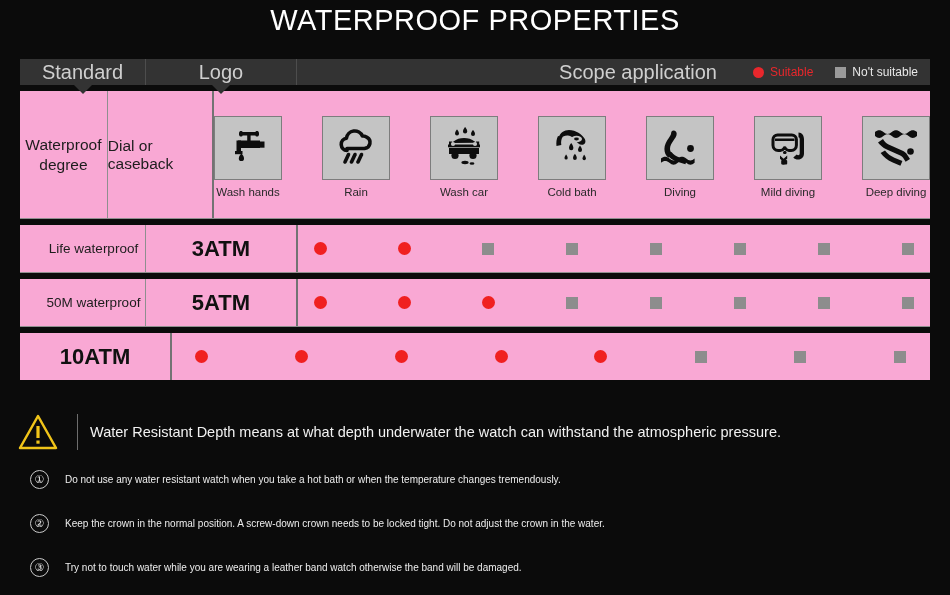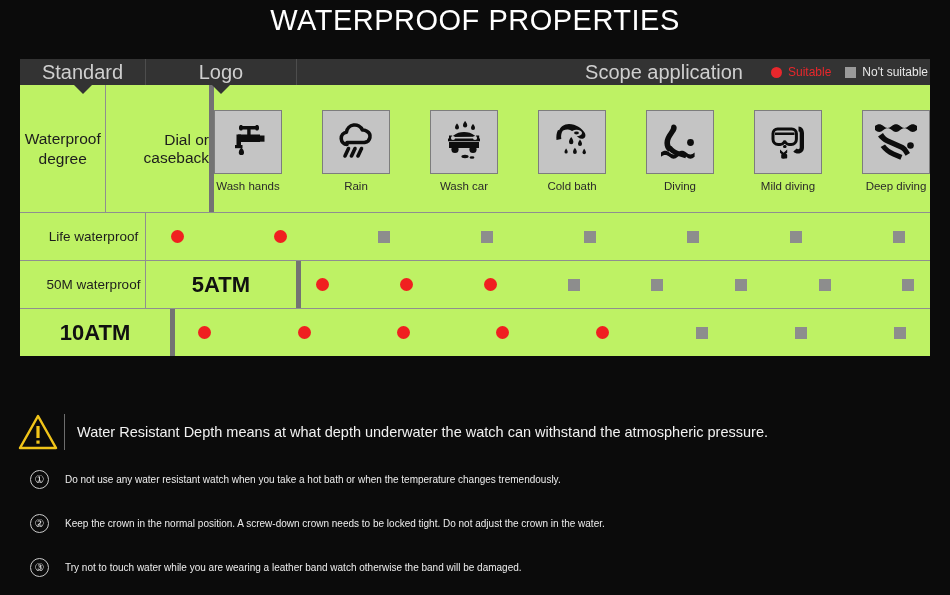--- a/index.html
+++ b/index.html
@@ -29,46 +29,46 @@
     display:flex;height:26px;background:#333333;
     position:relative;
   }
   .hdr-cell{
     display:flex;align-items:center;justify-content:center;
     color:#cfcfcf;font-size:20px;position:relative;
   }
   .hdr-standard{width:125px;border-right:1px solid #4d4d4d;}
   .hdr-logo{width:150px;border-right:1px solid #4d4d4d;}
   .hdr-scope{
-    flex:1;justify-content:flex-end;gap:0;
+    flex:1;justify-content:flex-end;padding-right:10px;gap:8px;
   }
   .scope-label{margin-right:28px;}
   .legend{display:flex;align-items:center;gap:6px;font-size:12px;margin-right:14px;}
   .legend:last-child{margin-right:2px;}
   .legend-dot{
     width:11px;height:11px;border-radius:50%;background:#e8272c;display:block;
   }
   .legend-sq{
     width:11px;height:11px;background:#9a9a9a;display:block;
   }
   .legend-text-red{color:#e8272c;}
   .legend-text-white{color:#e8e8e8;}
 
   .tri{
     position:absolute;bottom:-9px;left:50%;margin-left:-9px;
     width:0;height:0;border-left:9px solid transparent;
     border-right:9px solid transparent;border-top:9px solid #333333;
   }
 
   
-  .body-row{display:flex;background:#bef264;}
+  .body-row{display:flex;background:#f9a8d4;margin-top:6px;}
   .c-standard{width:125px;border-right:1px solid #8f8f8f;
     display:flex;align-items:center;justify-content:center;text-align:center;}
-  .c-logo{width:150px;border-right:5px solid #737373;
-    display:flex;align-items:center;justify-content:center;text-align:right;}
+  .c-logo{width:150px;border-right:2px solid #737373;
+    display:flex;align-items:center;justify-content:center;text-align:left;}
   .c-scope{flex:1;display:flex;gap:40px;}
   .scope-cell{
     flex:1;display:flex;flex-direction:column;align-items:center;justify-content:center;
   }
 
   
   .row-icons{height:127px;border-bottom:1px solid #8f8f8f;}
   .row-icons .c-standard,.row-icons .c-logo{height:127px;}
   .row-icons .c-scope{height:127px;}
   .lbl-deg{color:#1d1d1d;font-size:15.5px;line-height:20px;}
@@ -93,21 +93,21 @@
 
   
   #notice{
     position:absolute;left:18px;top:409px;width:914px;height:46px;
     display:flex;align-items:center;
   }
   .warn-tri{width:40px;height:36px;flex:none;margin-right:6px;}
   .notice-text{
     color:#f2f2f2;font-size:14.5px;
     border-left:1px solid #6d6d6d;padding-left:12px;height:36px;
-    display:flex;align-items:center;
+    display:flex;align-items:center;margin-left:13px;
   }
 
   
   #notes{position:absolute;left:20px;top:462px;width:900px;}
   .note{display:flex;align-items:center;height:34px;margin-bottom:10px;}
   .note-num{
     width:17px;height:17px;border:1px solid #c9c9c9;border-radius:50%;
     color:#e4e4e4;font-size:11px;display:flex;align-items:center;justify-content:center;
     flex:none;margin-left:10px;margin-right:16px;
   }
@@ -267,20 +267,23 @@
           <div class="icon-cap">Deep diving</div>
         </div>
       </div>
   </div>
 
   <div id="data-rows">
       <div class="body-row row-data">
         <div class="c-standard">
           <span class="lbl-std">Life waterproof</span>
         </div>
+        <div class="c-logo">
+          <span class="lbl-atm">3ATM</span>
+        </div>
         <div class="c-scope">
           <div class="scope-cell">
             <span class="mk-dot"></span>
           </div>
           <div class="scope-cell">
             <span class="mk-dot"></span>
           </div>
           <div class="scope-cell">
             <span class="mk-sq"></span>
           </div>

